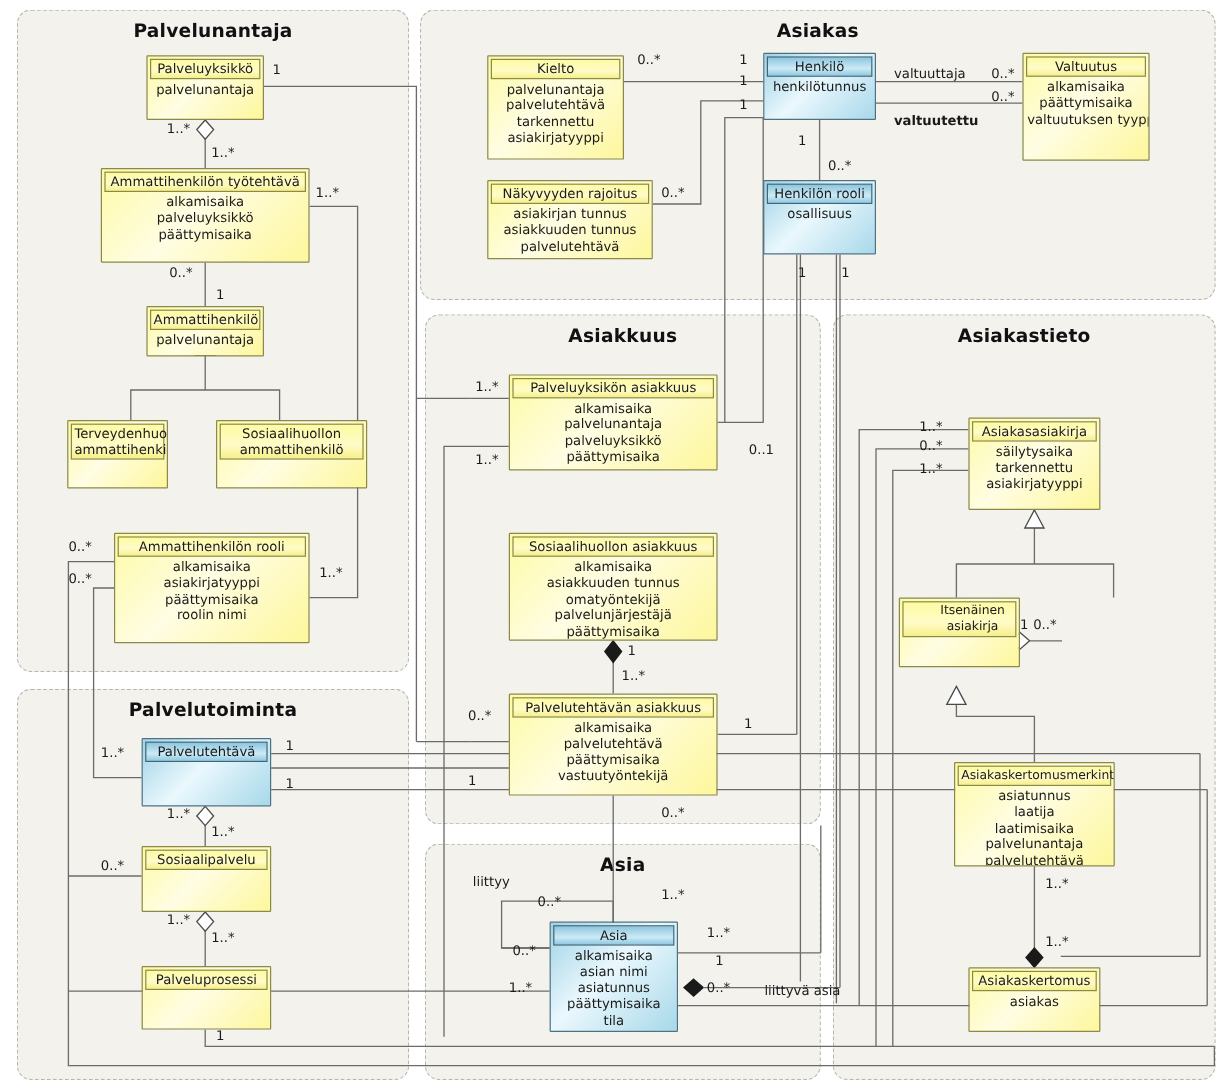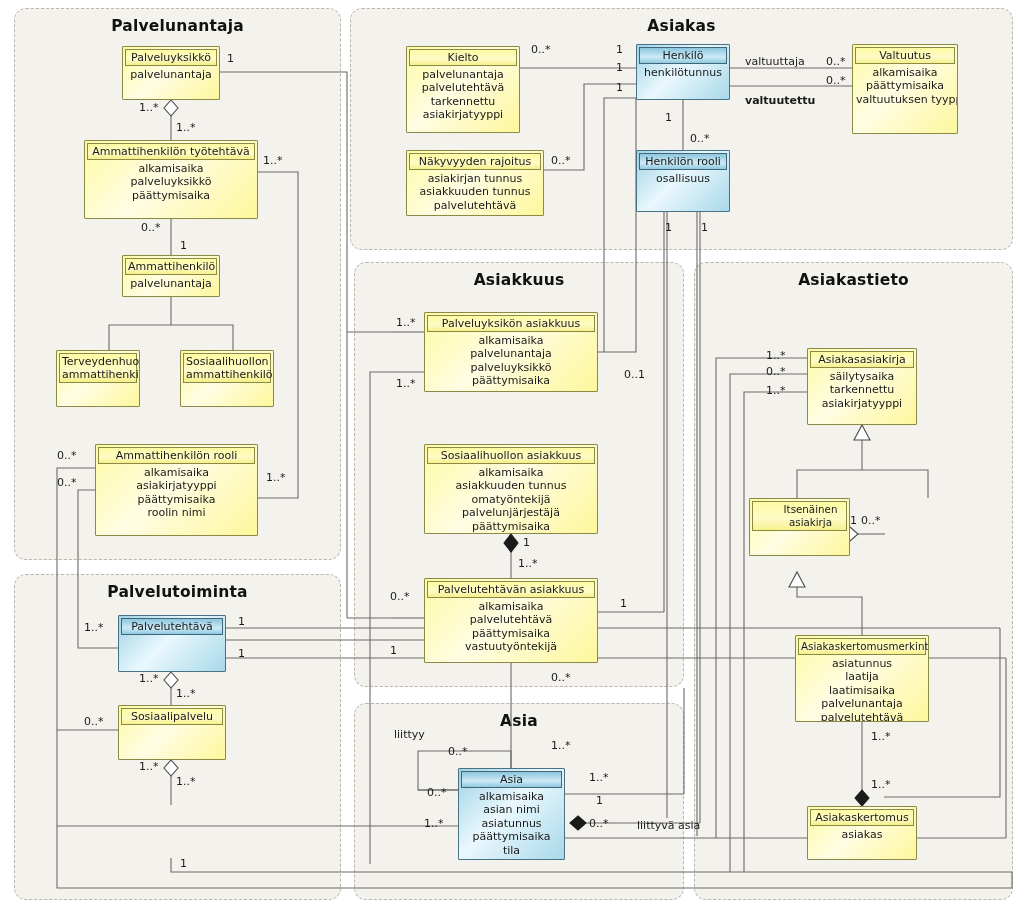--- a/index.html
+++ b/index.html
@@ -202,21 +202,21 @@
     <div class="cls-attrs">
       <div>palvelunantaja</div>
     </div>
   </div>
 
   <div class="cls y" style="left:56px;top:350px;width:84px;height:57px;">
     <div class="cls-hdr" style="white-space:pre-line;">Terveydenhuollon
 ammattihenkilö</div>
   </div>
 
-  <div class="cls y" style="left:180px;top:350px;width:94px;height:57px;">
+  <div class="cls y" style="left:180px;top:350px;width:126px;height:57px;">
     <div class="cls-hdr" style="white-space:pre-line;">Sosiaalihuollon
 ammattihenkilö</div>
   </div>
 
   <div class="cls y" style="left:95px;top:444px;width:163px;height:92px;">
     <div class="cls-hdr">Ammattihenkilön rooli</div>
     <div class="cls-attrs">
       <div>alkamisaika</div>
       <div>asiakirjatyyppi</div>
       <div>päättymisaika</div>
@@ -298,20 +298,23 @@
   </div>
 
   <div class="cls b" style="left:118px;top:615px;width:108px;height:57px;">
     <div class="cls-hdr">Palvelutehtävä</div>
   </div>
 
   <div class="cls y" style="left:118px;top:705px;width:108px;height:55px;">
     <div class="cls-hdr">Sosiaalipalvelu</div>
   </div>
 
+  <div class="cls y" style="left:118px;top:805px;width:108px;height:53px;">
+    <div class="cls-hdr">Palveluprosessi</div>
+  </div>
 
   <div class="cls b" style="left:458px;top:768px;width:107px;height:92px;">
     <div class="cls-hdr">Asia</div>
     <div class="cls-attrs">
       <div>alkamisaika</div>
       <div>asian nimi</div>
       <div>asiatunnus</div>
       <div>päättymisaika</div>
       <div>tila</div>
     </div>

